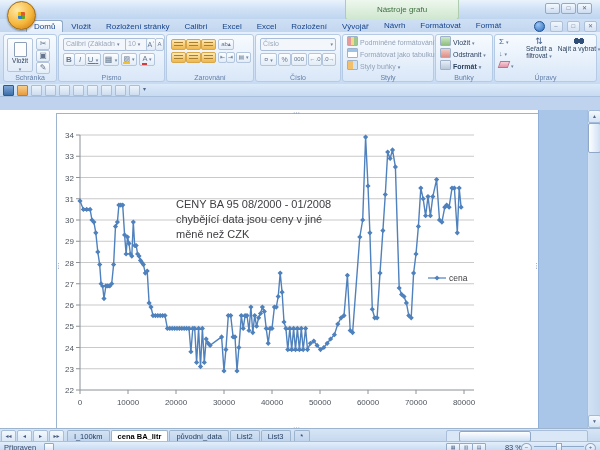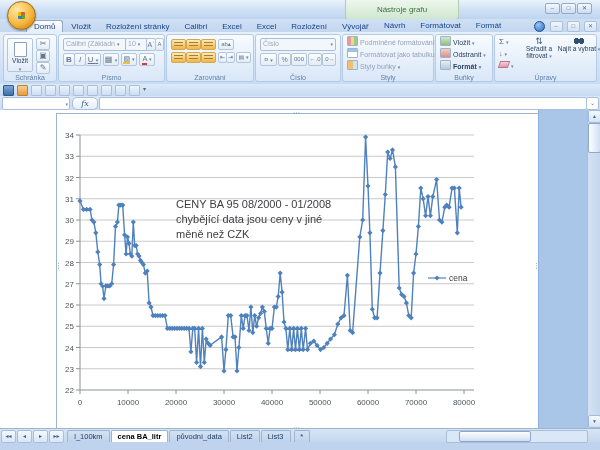--- a/index.html
+++ b/index.html
@@ -213,28 +213,20 @@
       <div class="srow dark" style="top:13px;left:4px"><span style="color:#5f7390;font-size:7px">↓</span> <span class="dd">▾</span></div>
       <div class="srow dark" style="top:25px;left:4px"><span style="display:inline-block;width:8px;height:5px;background:linear-gradient(#f8cdd8,#e495ab);border:1px solid #b97487;transform:skewX(-20deg)"></span> <span class="dd">▾</span></div>
       <div class="two-line" style="left:22px;top:3px"><span style="color:#3f5f8f;font-size:9px">⇅</span><br><span>Seřadit a filtrovat</span> <span class="dd">▾</span></div>
       <div class="two-line" style="left:62px;top:3px"><span style="display:inline-block;width:10px;height:6px;background:radial-gradient(circle at 25% 50%,#2f4f78 3px,transparent 3px),radial-gradient(circle at 75% 50%,#2f4f78 3px,transparent 3px)"></span><br><span>Najít a vybrat</span> <span class="dd">▾</span></div>
       <div class="grp-label">Úpravy</div>
     </div>
   </div>
 
   <div id="qat"><span class="qicon q-save"></span><span class="qicon q-undo"></span><span class="qicon q-plain"></span><span class="qicon q-plain"></span><span class="qicon q-plain"></span><span class="qicon q-plain"></span><span class="qicon q-plain"></span><span class="qicon q-plain"></span><span class="qicon q-plain"></span><span class="qicon q-plain"></span><span style="font-size: 6px; color: rgb(81, 104, 140); margin-left: 3px; vertical-align: top; line-height: 11px;">▾</span></div>
 
-  <div id="fbar">
-    <div id="namebox">
-        <span class="dd">▾</span>
-      </div>
-    <div id="fxbtn"><span>fx</span></div>
-    <div id="ffield"></div>
-    <div id="fexpand">⌄</div>
-  </div>
 
   <div id="sheet">
     <div id="chart">
       <svg id="chart-svg" width="479" height="312">
           <line x1="23" y1="276" x2="417" y2="276" stroke="#8c9296" stroke-width="1"></line>
           <line x1="19" y1="276" x2="23" y2="276" stroke="#8c9296" stroke-width="1"></line>
           <text x="17" y="279" text-anchor="end" font-size="8" fill="#4e555e">22</text>
           <line x1="23" y1="254.75" x2="417" y2="254.75" stroke="#c9c9c9" stroke-width="1"></line>
           <line x1="19" y1="254.75" x2="23" y2="254.75" stroke="#8c9296" stroke-width="1"></line>
           <text x="17" y="257.75" text-anchor="end" font-size="8" fill="#4e555e">23</text>
@@ -314,13 +306,25 @@
 
   <div id="tabsbar">
     <span class="nav">◂◂</span><span class="nav">◂</span><span class="nav">▸</span><span class="nav">▸▸</span>
     <span id="sheettabs"><span class="stab">l_100km</span><span class="stab active">cena BA_litr</span><span class="stab">původní_data</span><span class="stab">List2</span><span class="stab">List3</span></span>
     <span class="stab" style="width:10px;text-align:center;padding:0 2px">*</span>
     <div id="hscroll">
         <div id="hthumb"></div>
       </div>
   </div>
 
+  <div id="statusbar">
+    <span class="txt">Připraven</span>
+    <span id="macro-icon"></span>
+    <span class="viewbtn" style="right:140px">▦</span>
+    <span class="viewbtn" style="right:127px">▥</span>
+    <span class="viewbtn" style="right:114px">▤</span>
+    <span id="zoomtxt">83 %</span>
+    <span class="zbtn" style="right:68px">−</span>
+    <div id="ztrack"></div>
+    <div id="zthumb"></div>
+    <span class="zbtn" style="right:4px">+</span>
+  </div>
 </div>
 
 </body></html>

